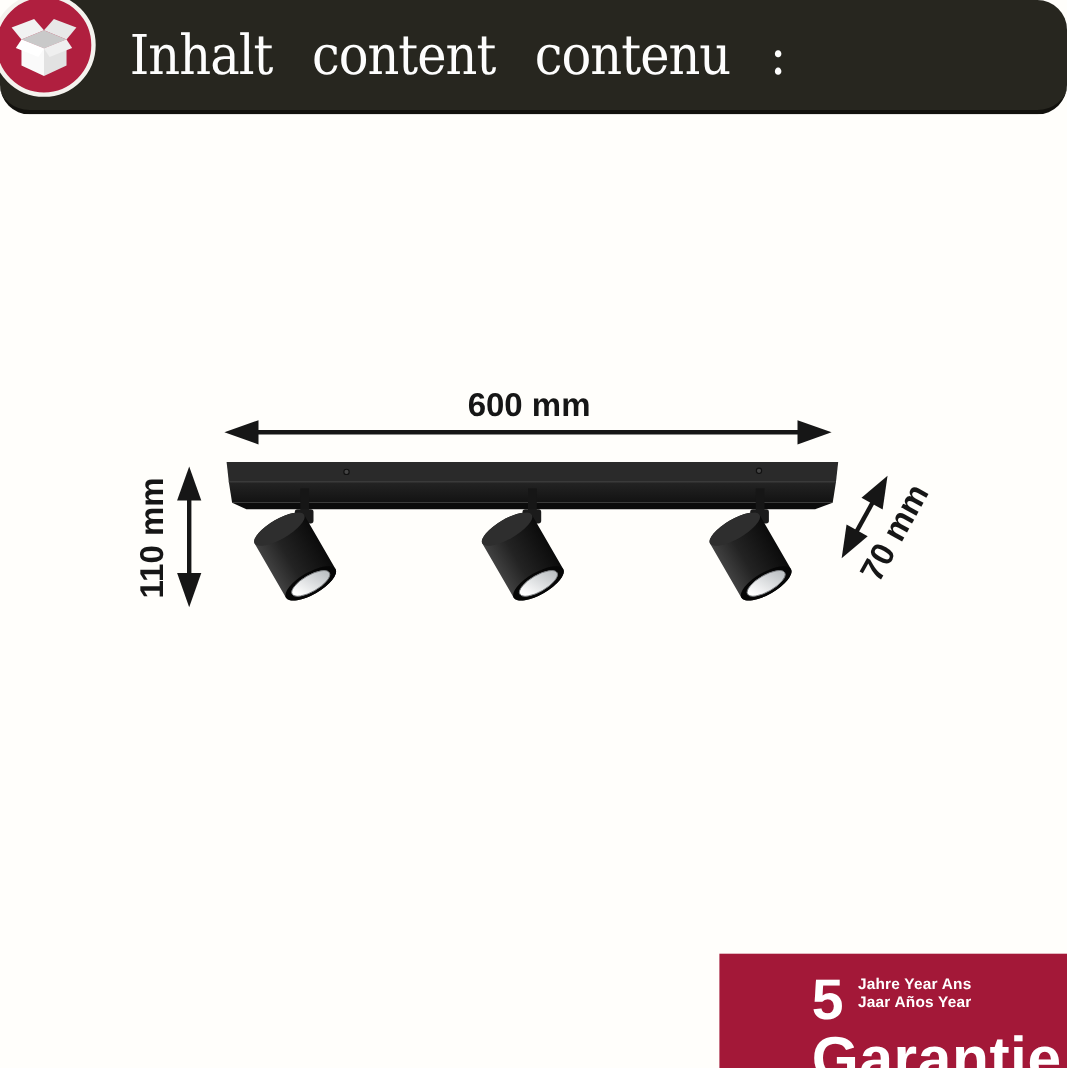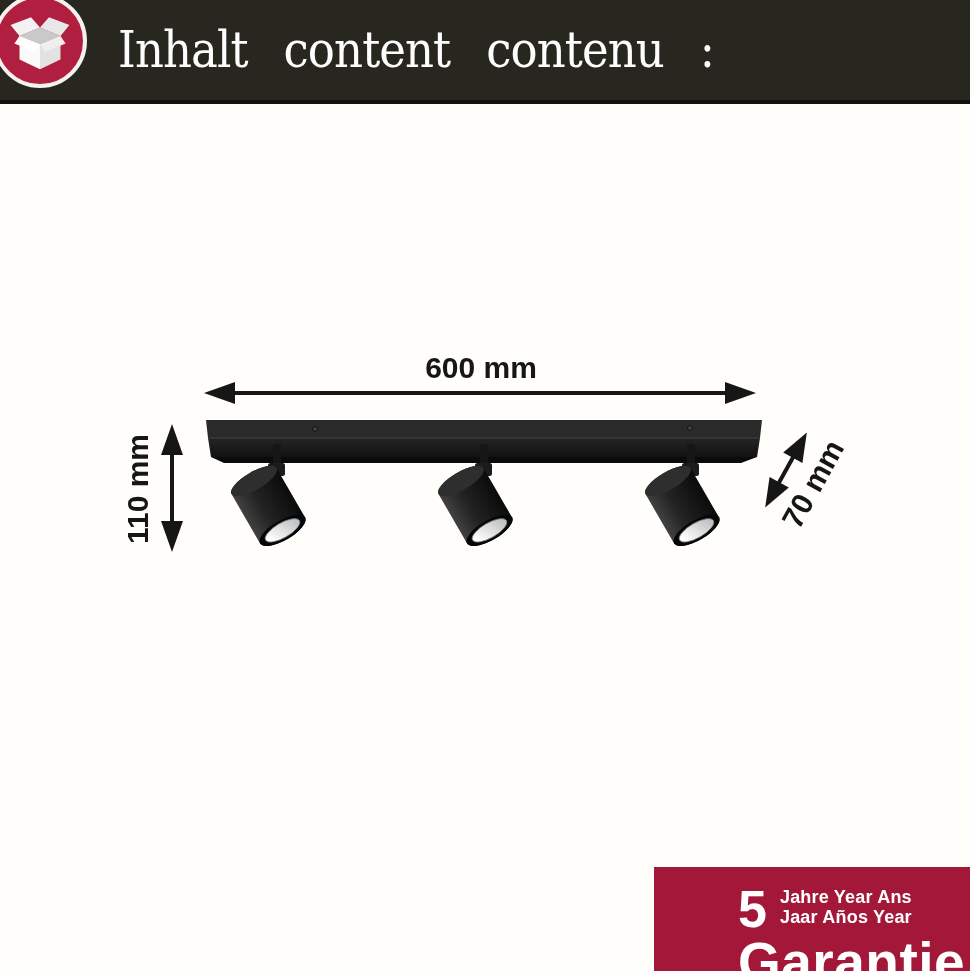--- a/index.html
+++ b/index.html
@@ -10,21 +10,21 @@
     overflow:hidden;
     font-family:"Liberation Sans", sans-serif;
   }
 
   
   .header{
     position:absolute;left:0;top:0;right:0;
     height:100px;
     background:#27261f;
     border-bottom:4px solid #12110d;
-    display:flex;align-items:center;
+    display:flex;align-items:center;border-radius:27px;
   }
   .brand-circle{
     position:absolute;
     left:-7px;top:-6px;
     width:86px;height:86px;
     background:#b01f3f;
     border:4px solid #f4f2ee;
     border-radius:50%;
     display:flex;align-items:center;justify-content:center;
   }
@@ -66,21 +66,21 @@
     gap:13px;
     margin:20px 0 0 84px;
   }
   .warranty-years{
     font-size:52px;
     font-weight:700;
     line-height:0.85;
   }
   .warranty-langs{
     display:flex;flex-direction:column;
-    font-size:18px;
+    font-size:14px;
     font-weight:700;
     line-height:1.13;
     letter-spacing:0.2px;
     white-space:nowrap;
   }
   .warranty-label{
     margin:4px 0 0 84px;
     font-size:55px;
     font-weight:700;
     line-height:1;

